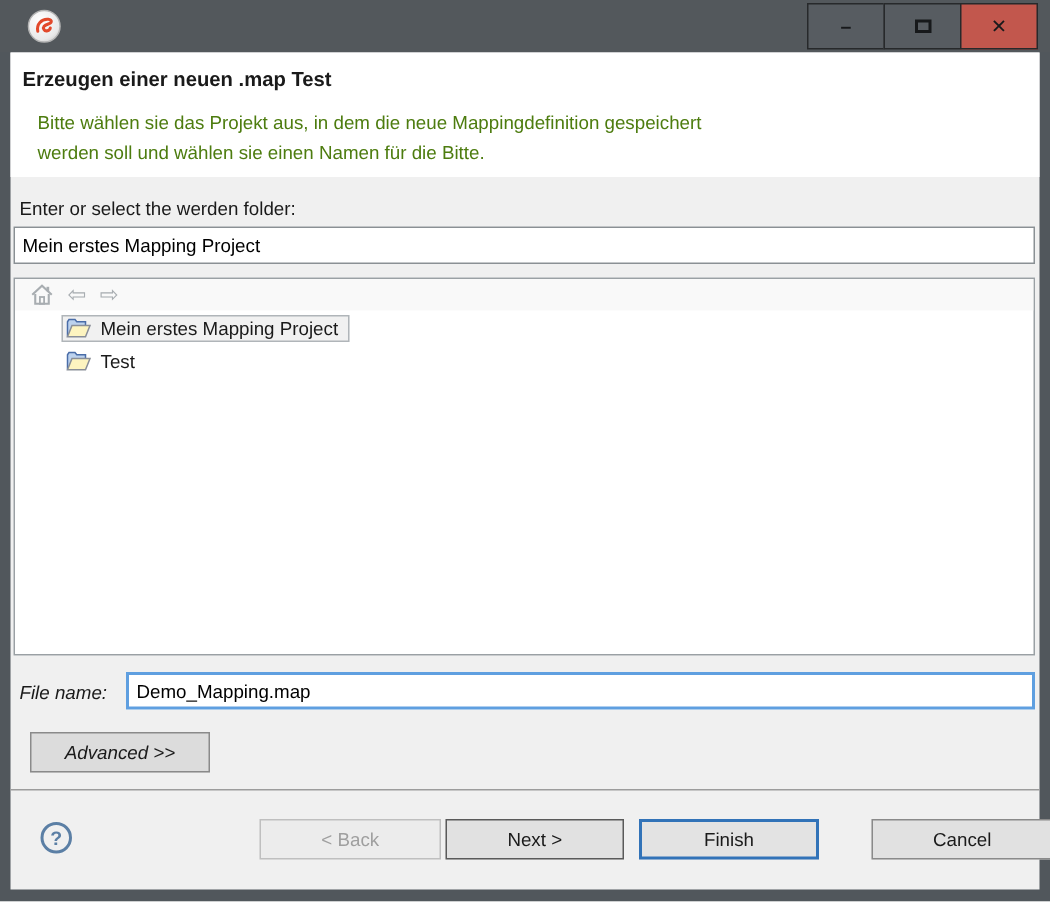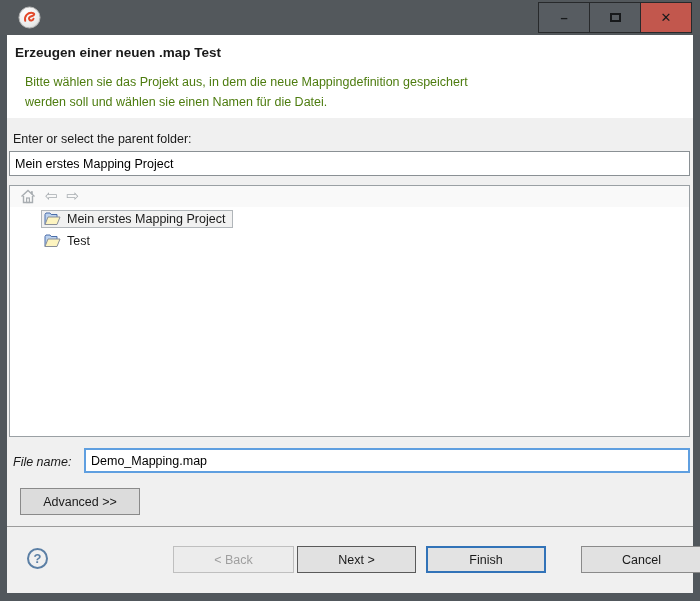--- a/index.html
+++ b/index.html
@@ -45,21 +45,21 @@
   .tree-label { white-space:nowrap; }
 
   
   .lbl-file { position:absolute; left:6px; top:420px;font-style:italic; }
   .inp-file { position:absolute; left:77px; top:413px; width:606px; height:25px;
               border:2px solid #5f9fe0; background:#ffffff; padding:8px 5px;
               font:inherit; color:#000; }
 
   .btn { background:#e1e1e1; border:1px solid #8a8a8a; font:inherit; color:#1a1a1a;
          display:flex; align-items:center; justify-content:center; cursor:default; }
-  .btn-advanced { position:absolute; left:13px; top:453px; width:120px; height:27px; background:#dcdcdc; }
+  .btn-advanced { position:absolute; left:13px; top:453px; width:120px; height:27px; background:#dcdcdc;font-style:italic; }
 
   .separator { position:absolute; left:0; top:491px; width:686px; height:1px; background:#9c9c9c; }
 
   
   .help-btn { position:absolute; left:20px; top:513px; width:21px; height:21px; border-radius:50%;
               border:2px solid #5b7fa5; color:#5b7fa5; font-weight:bold; font-size:13px;
               display:flex; align-items:center; justify-content:center; background:transparent; cursor:default; }
   .btn-back   { position:absolute; left:166px; top:511px; width:121px; height:27px;
                 border-color:#bfbfbf; background:#ececec; color:#9f9f9f; }
   .btn-next   { position:absolute; left:290px; top:511px; width:119px; height:27px; border-color:#5a5a5a; }
@@ -96,25 +96,25 @@
       </div>
     </div>
   </div>
 
   <div class="content">
 
     <div class="header">
       <div class="header-title">Erzeugen einer neuen .map Test</div>
       <div class="header-desc">
         <div>Bitte wählen sie das Projekt aus, in dem die neue Mappingdefinition gespeichert</div>
-        <div>werden soll und wählen sie einen Namen für die Datei.</div>
+        <div>werden soll und wählen sie einen Namen für die Bitte.</div>
       </div>
     </div>
 
-    <div class="lbl-parent">Enter or select the parent folder:</div>
+    <div class="lbl-parent">Enter or select the werden folder:</div>
     <input class="inp-parent" type="text" value="Mein erstes Mapping Project" style="">
 
     <div class="tree-panel">
       <div class="tree-toolbar">
         <svg class="tool-icon" width="16" height="15" viewBox="0 0 16 15">
           <path d="M1.5 7.5 L8 1.5 L14.5 7.5" fill="none" stroke="#a8adb1" stroke-width="1.4"></path>
           <path d="M3.5 7 L3.5 13.5 L12.5 13.5 L12.5 7" fill="none" stroke="#a8adb1" stroke-width="1.4"></path>
           <rect x="6.6" y="9" width="2.8" height="4.5" fill="none" stroke="#a8adb1" stroke-width="1.2"></rect>
           <rect x="11" y="2.2" width="1.8" height="3" fill="#a8adb1"></rect>
         </svg>

